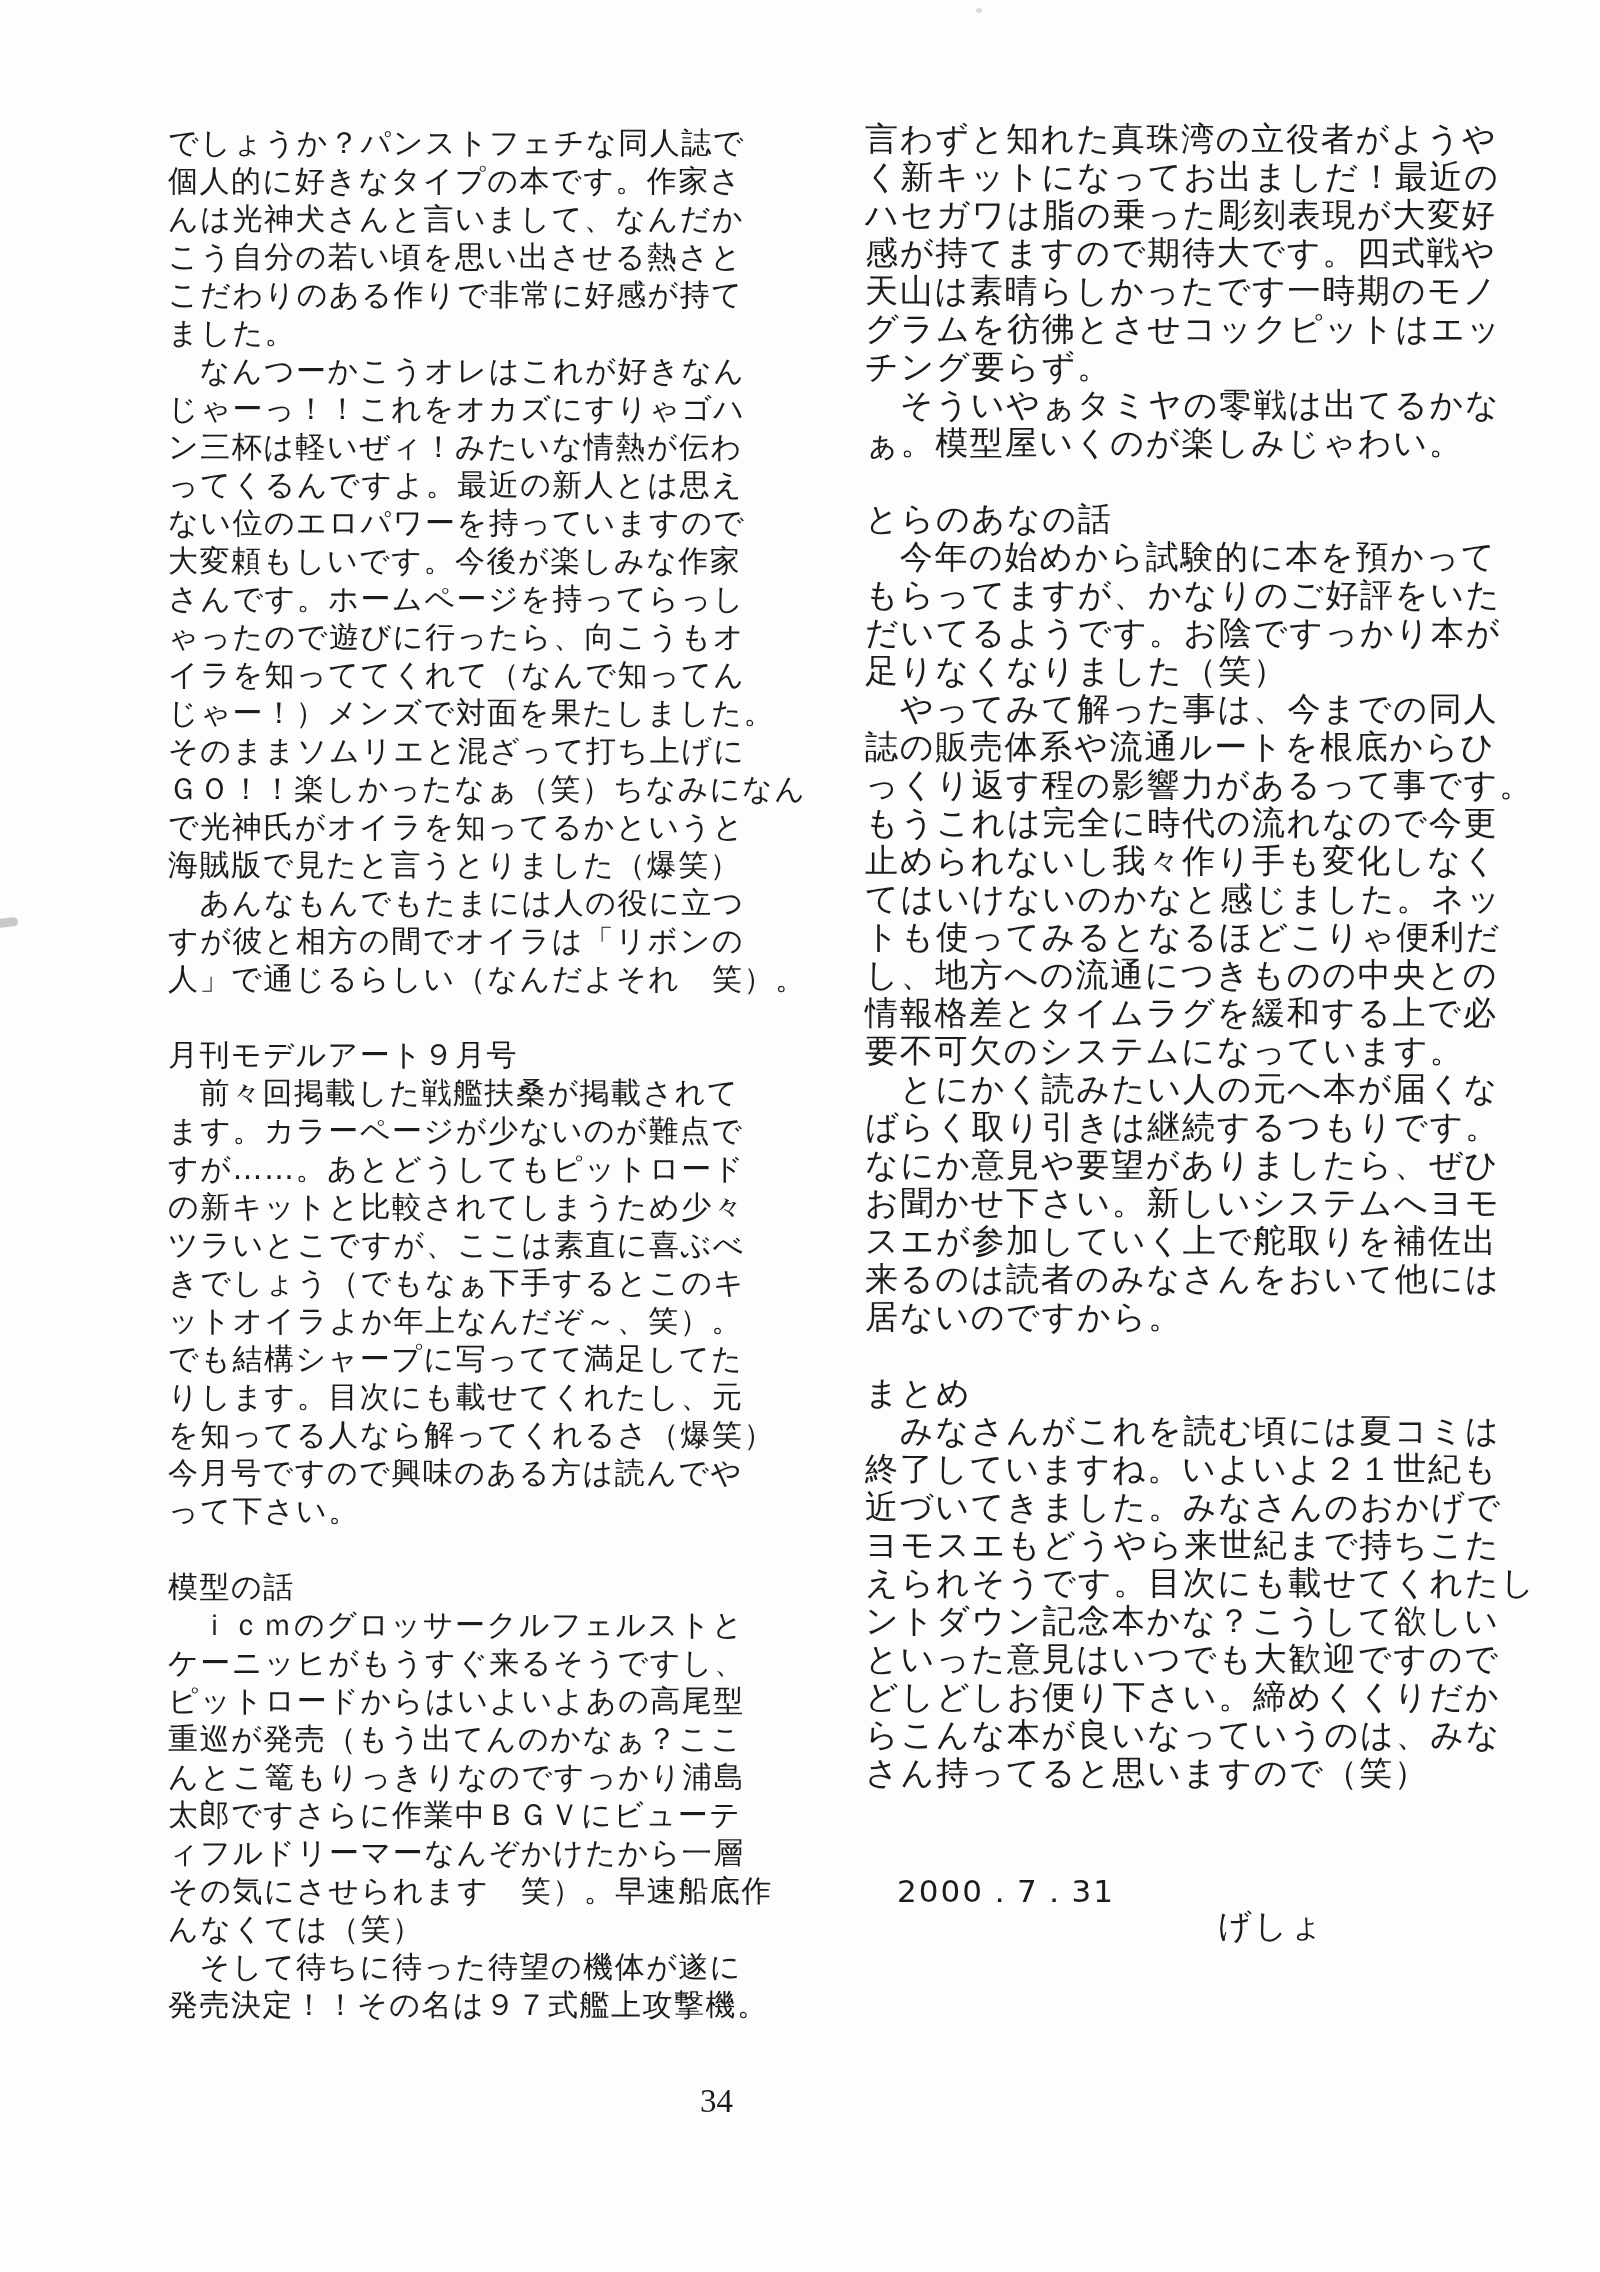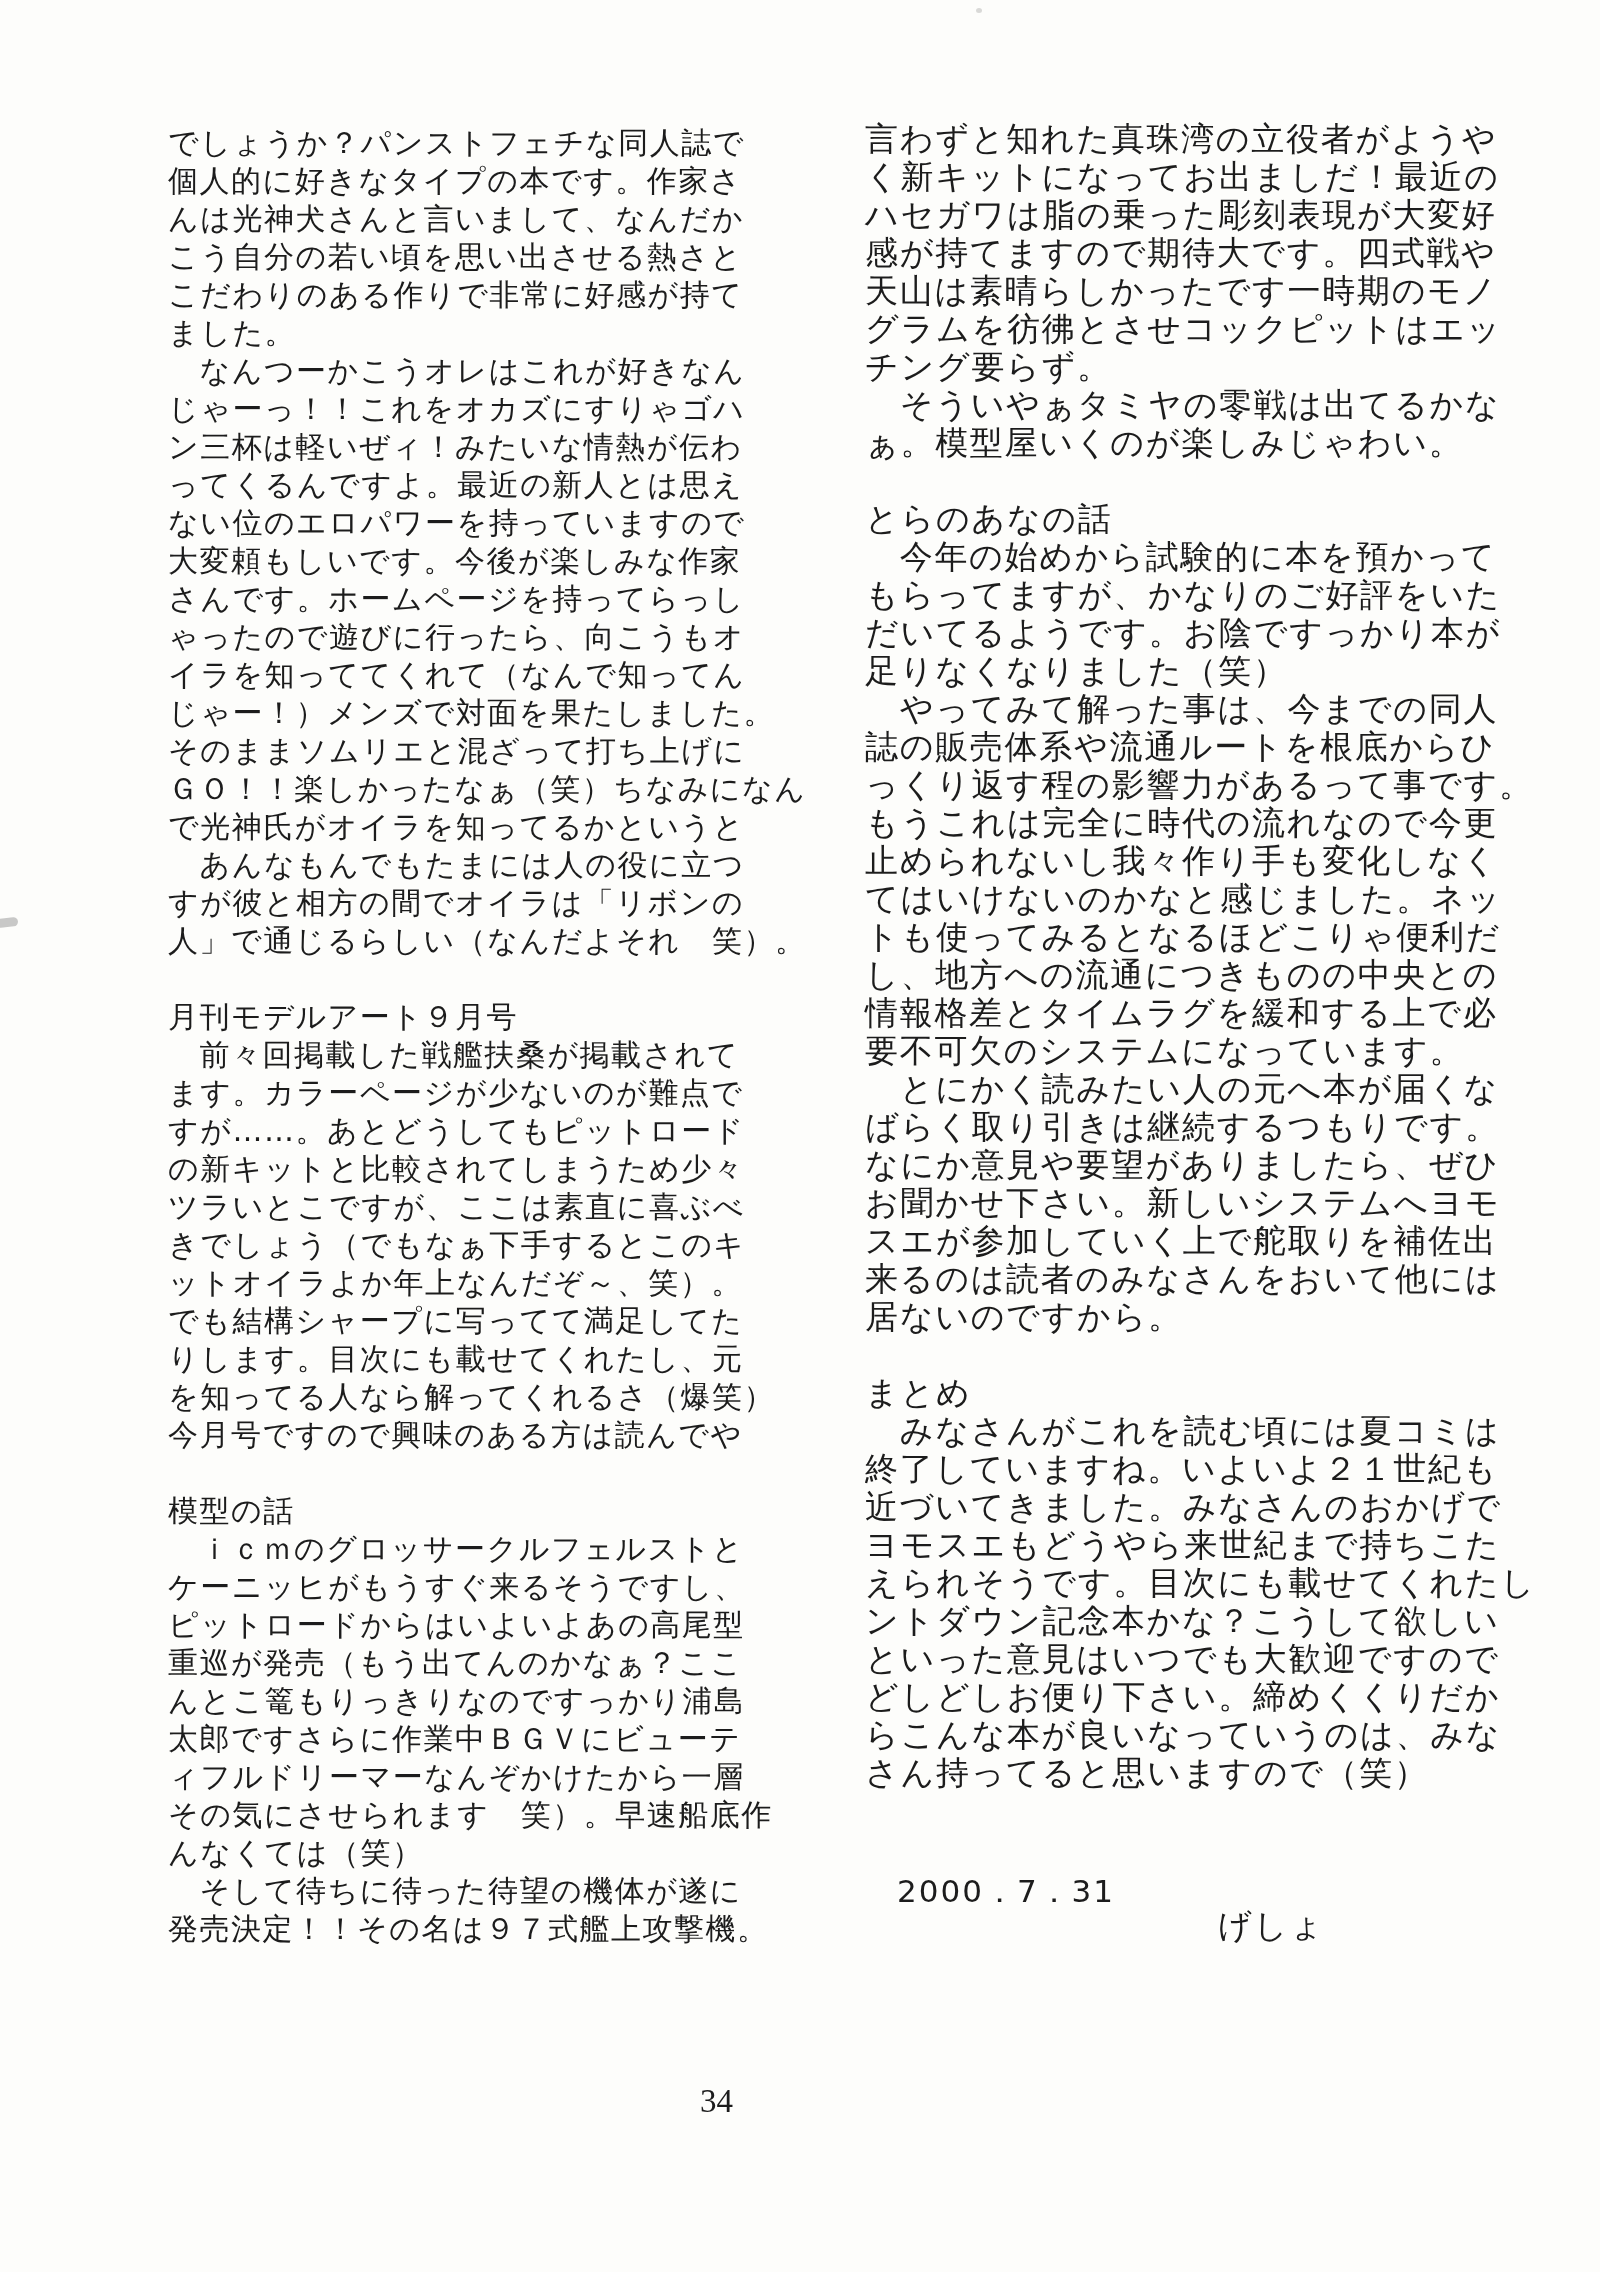--- a/index.html
+++ b/index.html
@@ -104,36 +104,38 @@
       <div class="text-line">ってくるんですよ。最近の新人とは思え</div>
       <div class="text-line">ない位のエロパワーを持っていますので</div>
       <div class="text-line">大変頼もしいです。今後が楽しみな作家</div>
       <div class="text-line">さんです。ホームページを持ってらっし</div>
       <div class="text-line">ゃったので遊びに行ったら、向こうもオ</div>
       <div class="text-line">イラを知っててくれて（なんで知ってん</div>
       <div class="text-line">じゃー！）メンズで対面を果たしました。</div>
       <div class="text-line">そのままソムリエと混ざって打ち上げに</div>
       <div class="text-line">ＧＯ！！楽しかったなぁ（笑）ちなみになん</div>
       <div class="text-line">で光神氏がオイラを知ってるかというと</div>
+      <div class="text-line">海賊版で見たと言うとりました（爆笑）</div>
       <div class="text-line">　あんなもんでもたまには人の役に立つ</div>
       <div class="text-line">すが彼と相方の間でオイラは「リボンの</div>
       <div class="text-line">人」で通じるらしい（なんだよそれ　笑）。</div>
       <div class="text-line"></div>
       <div class="text-line">月刊モデルアート９月号</div>
       <div class="text-line">　前々回掲載した戦艦扶桑が掲載されて</div>
       <div class="text-line">ます。カラーページが少ないのが難点で</div>
       <div class="text-line">すが……。あとどうしてもピットロード</div>
       <div class="text-line">の新キットと比較されてしまうため少々</div>
       <div class="text-line">ツラいとこですが、ここは素直に喜ぶべ</div>
       <div class="text-line">きでしょう（でもなぁ下手するとこのキ</div>
       <div class="text-line">ットオイラよか年上なんだぞ～、笑）。</div>
       <div class="text-line">でも結構シャープに写ってて満足してた</div>
       <div class="text-line">りします。目次にも載せてくれたし、元</div>
       <div class="text-line">を知ってる人なら解ってくれるさ（爆笑）</div>
       <div class="text-line">今月号ですので興味のある方は読んでや</div>
+      <div class="text-line">って下さい。</div>
       <div class="text-line"></div>
       <div class="text-line">模型の話</div>
       <div class="text-line">　ｉｃｍのグロッサークルフェルストと</div>
       <div class="text-line">ケーニッヒがもうすぐ来るそうですし、</div>
       <div class="text-line">ピットロードからはいよいよあの高尾型</div>
       <div class="text-line">重巡が発売（もう出てんのかなぁ？ここ</div>
       <div class="text-line">んとこ篭もりっきりなのですっかり浦島</div>
       <div class="text-line">太郎ですさらに作業中ＢＧＶにビューテ</div>
       <div class="text-line">ィフルドリーマーなんぞかけたから一層</div>
       <div class="text-line">その気にさせられます　笑）。早速船底作</div>

